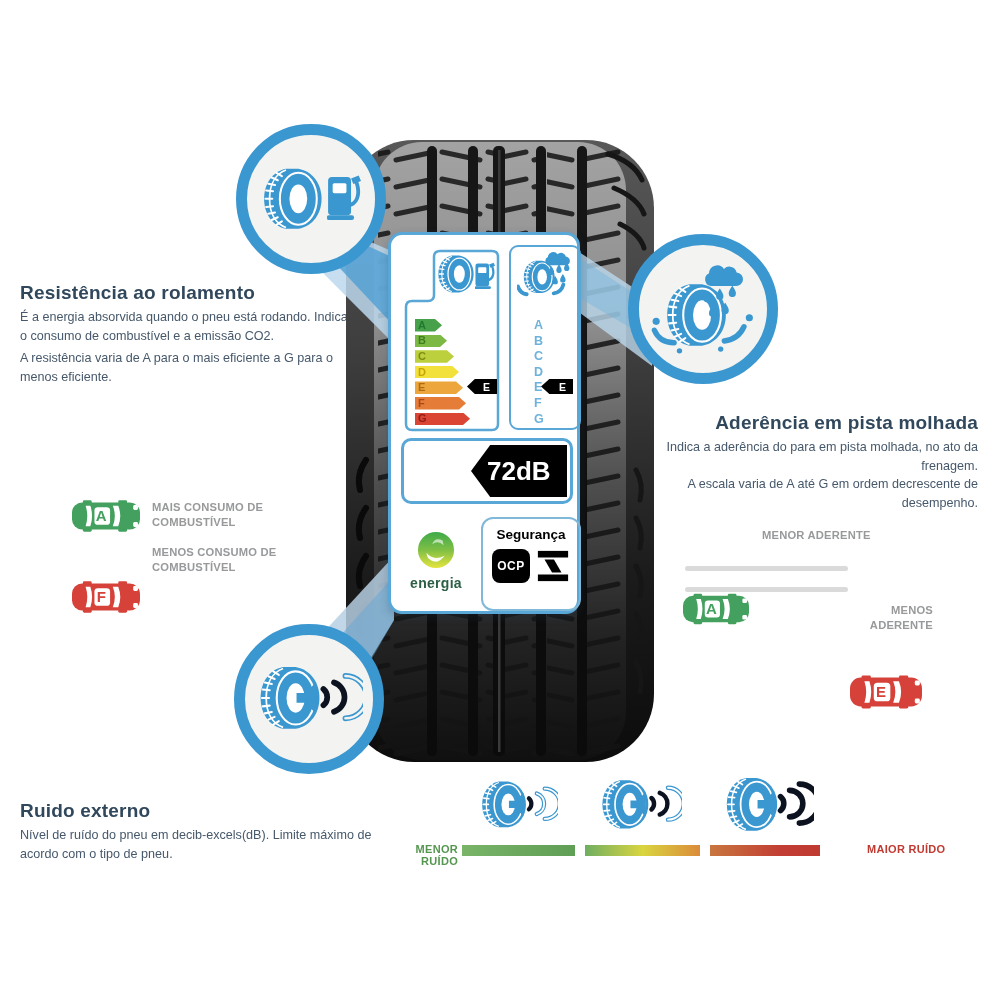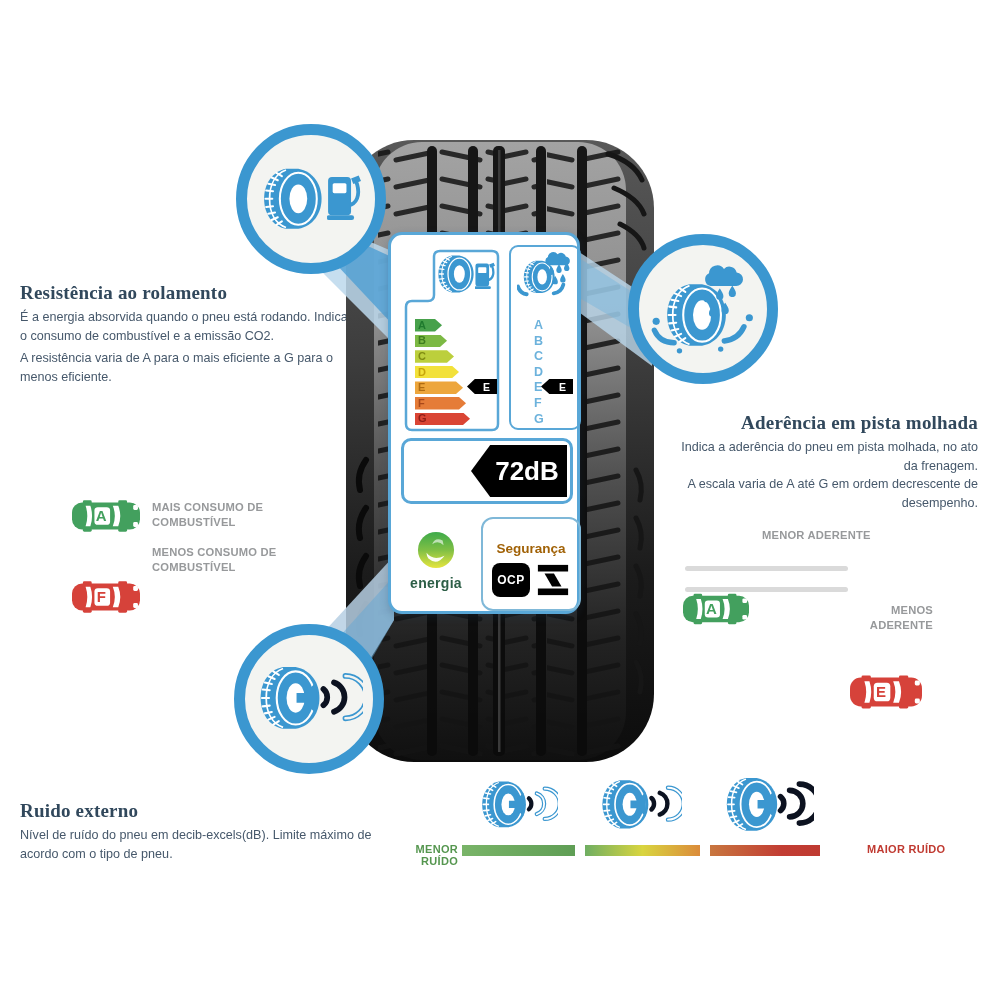--- a/index.html
+++ b/index.html
@@ -1,21 +1,21 @@
 <!DOCTYPE html>
 <html><head>
 <meta charset="utf-8">
 <style>
   html,body{margin:0;padding:0;background:#fff;}
   .canvas{position:relative;width:1000px;height:1000px;background:#fff;overflow:hidden;
           font-family:"Liberation Sans",sans-serif;}
   .abs{position:absolute;}
 
   
-  .heading{font-size:19px;font-weight:700;color:#31485c;letter-spacing:.2px;font-family:Liberation Serif, serif;}
+  .heading{font-size:19px;font-weight:700;color:#31485c;letter-spacing:.2px;}
   .body-text{font-size:12.6px;color:#46586b;line-height:1.48;margin-top:4px;}
   .tb-left{left:20px;top:282px;width:335px;}
   .tb-right{right:22px;top:372px;width:312px;text-align:right;margin-top:40px;}
   .tb-noise{left:20px;top:800px;width:365px;}
 
   
   .bubble{width:150px;height:150px;border-radius:50%;border:11px solid #3b97d0;
           background:#f3f4f1;box-sizing:border-box;display:flex;align-items:center;
           justify-content:center;z-index:6;}
   .bubble svg{width:84%;height:84%;}
@@ -41,28 +41,28 @@
   .rating-pointer{background:#000;color:#fff;display:flex;align-items:center;justify-content:flex-end;
        clip-path:polygon(0 50%,26% 0,100% 0,100% 100%,26% 100%);height:15px;z-index:3;}
   .rating-pointer span{font-size:10.5px;font-weight:700;padding-right:7px;}
   .ptr-fuel{left:76px;top:144px;width:30px;}
   .ptr-wet{left:150px;top:144px;width:32px;}
 
   .db-box{left:10px;top:203px;width:172px;height:66px;border:3px solid #59a7d7;
           border-radius:10px;box-sizing:border-box;}
   .db-arrow{position:absolute;right:3px;top:4px;width:96px;height:52px;background:#000;
             clip-path:polygon(0 50%,20% 0,100% 0,100% 100%,20% 100%);
-            display:flex;align-items:center;justify-content:center;}
+            display:flex;align-items:center;justify-content:flex-start;}
   .db-arrow span{color:#fff;font-size:26px;font-weight:700;padding-left:16px;}
 
   .conpet{left:16px;top:296px;width:58px;text-align:center;}
   .conpet-name{font-size:14px;font-weight:700;color:#2c5e46;margin-top:2px;letter-spacing:.3px;}
   .seg-box{left:90px;top:282px;width:100px;height:94px;border:2.5px solid #7fb8d8;
            border-radius:12px;box-sizing:border-box;text-align:center;}
-  .seg-title{font-size:13.5px;font-weight:800;color:#a16207;margin-top:22px;}
+  .seg-title{font-size:13.5px;font-weight:800;color:#000000;margin-top:8px;}
   .seg-row{display:flex;align-items:center;justify-content:center;gap:6px;margin-top:6px;}
   .ocp-badge{background:#000;color:#fff;font-size:12px;font-weight:800;border-radius:8px;
              padding:10px 5px;letter-spacing:.5px;}
 
   
   .car{width:68px;height:38px;position:relative;}
   .car svg{width:100%;height:100%;}
   .car .plate-letter{position:absolute;left:43%;top:50%;transform:translate(-50%,-54%);
        font-size:15px;font-weight:800;}
   .cap-label{font-size:11.2px;font-weight:700;color:#97999b;line-height:1.35;letter-spacing:.2px;}
@@ -325,21 +325,21 @@
   </div>
 
   <div class="abs tb-left">
     <div class="heading">Resistência ao rolamento</div>
     <div class="body-text">É a energia absorvida quando o pneu está rodando. Indica o consumo de combustível e a emissão CO2.</div>
     <div class="body-text">A resistência varia de A para o mais eficiente a G para o menos eficiente.</div>
   </div>
 
   <div class="abs tb-right">
     <div class="heading">Aderência em pista molhada</div>
-    <div class="body-text">Indica a aderência do pneu em pista molhada, no ato da frenagem.</div>
+    <div class="body-text">Indica a aderência do para em pista molhada, no ato da frenagem.</div>
     <div class="body-text" style="margin-top:0">A escala varia de A até G em ordem decrescente de desempenho.</div>
   </div>
 
   <div class="abs tb-noise">
     <div class="heading">Ruido externo</div>
     <div class="body-text">Nível de ruído do pneu em decib-excels(dB). Limite máximo de acordo com o tipo de pneu.</div>
   </div>
 
   <div class="abs car" style="left: 72px; top: 497px; color: rgb(67, 160, 94);">
     <svg viewBox="0 0 100 46">

